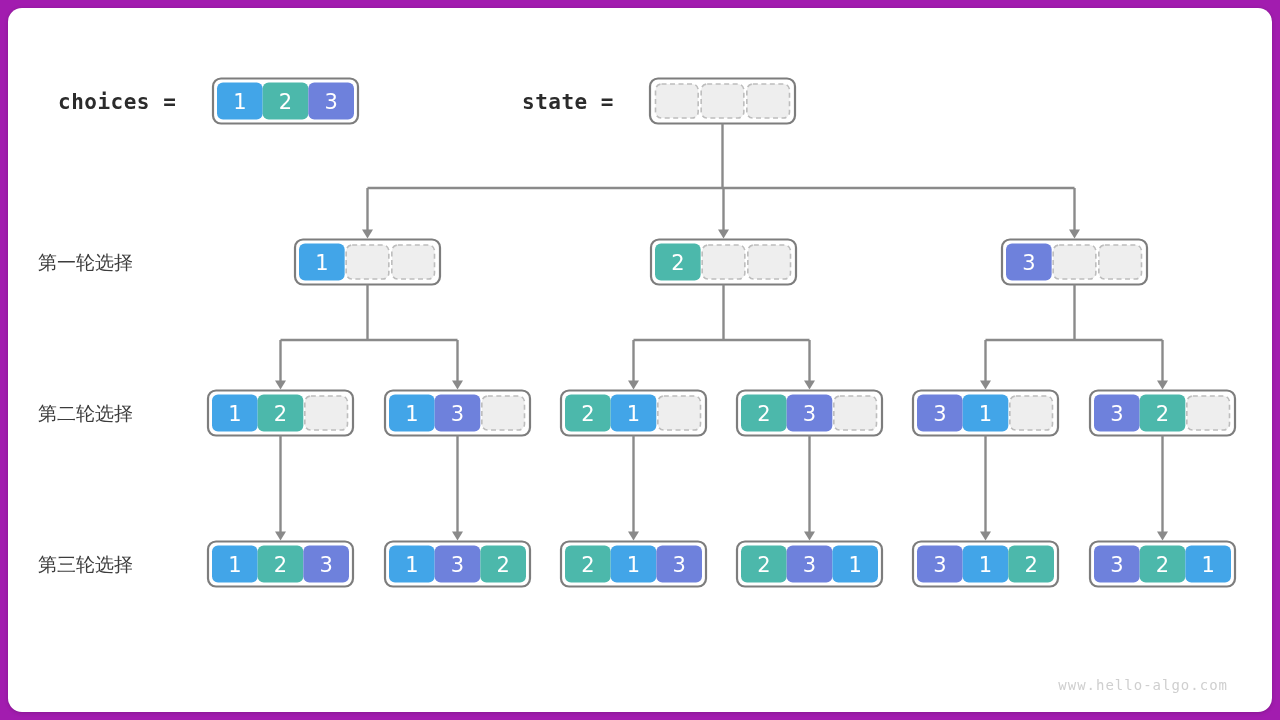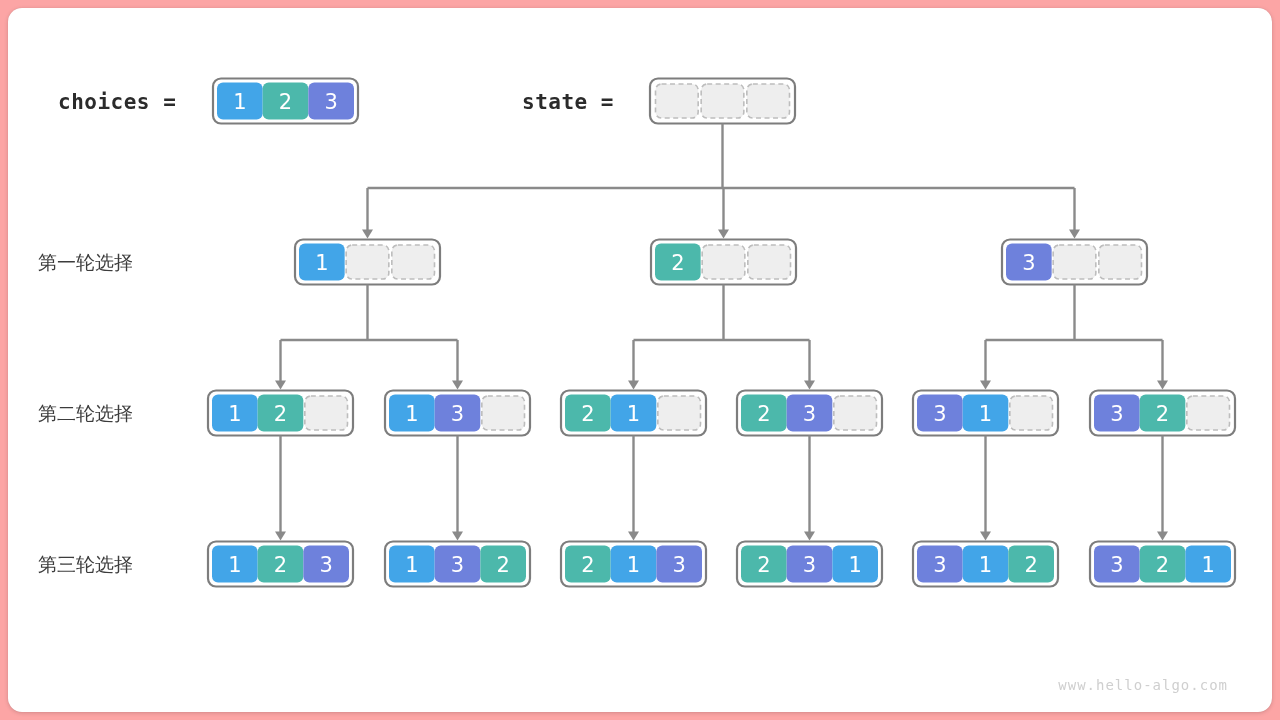--- a/index.html
+++ b/index.html
@@ -4,21 +4,21 @@
 <style>
   html, body {
     margin: 0;
     padding: 0;
     background: #ffffff;
   }
   #root {
     position: relative;
     width: 1280px;
     height: 720px;
-    background: #fca5a5;
+    background: #a21caf;
     font-family: "DejaVu Sans", sans-serif;
     overflow: hidden;
   }
   #card {
     position: absolute;
     left: 8px;
     top: 8px;
     width: 1264px;
     height: 704px;
     background: #ffffff;

